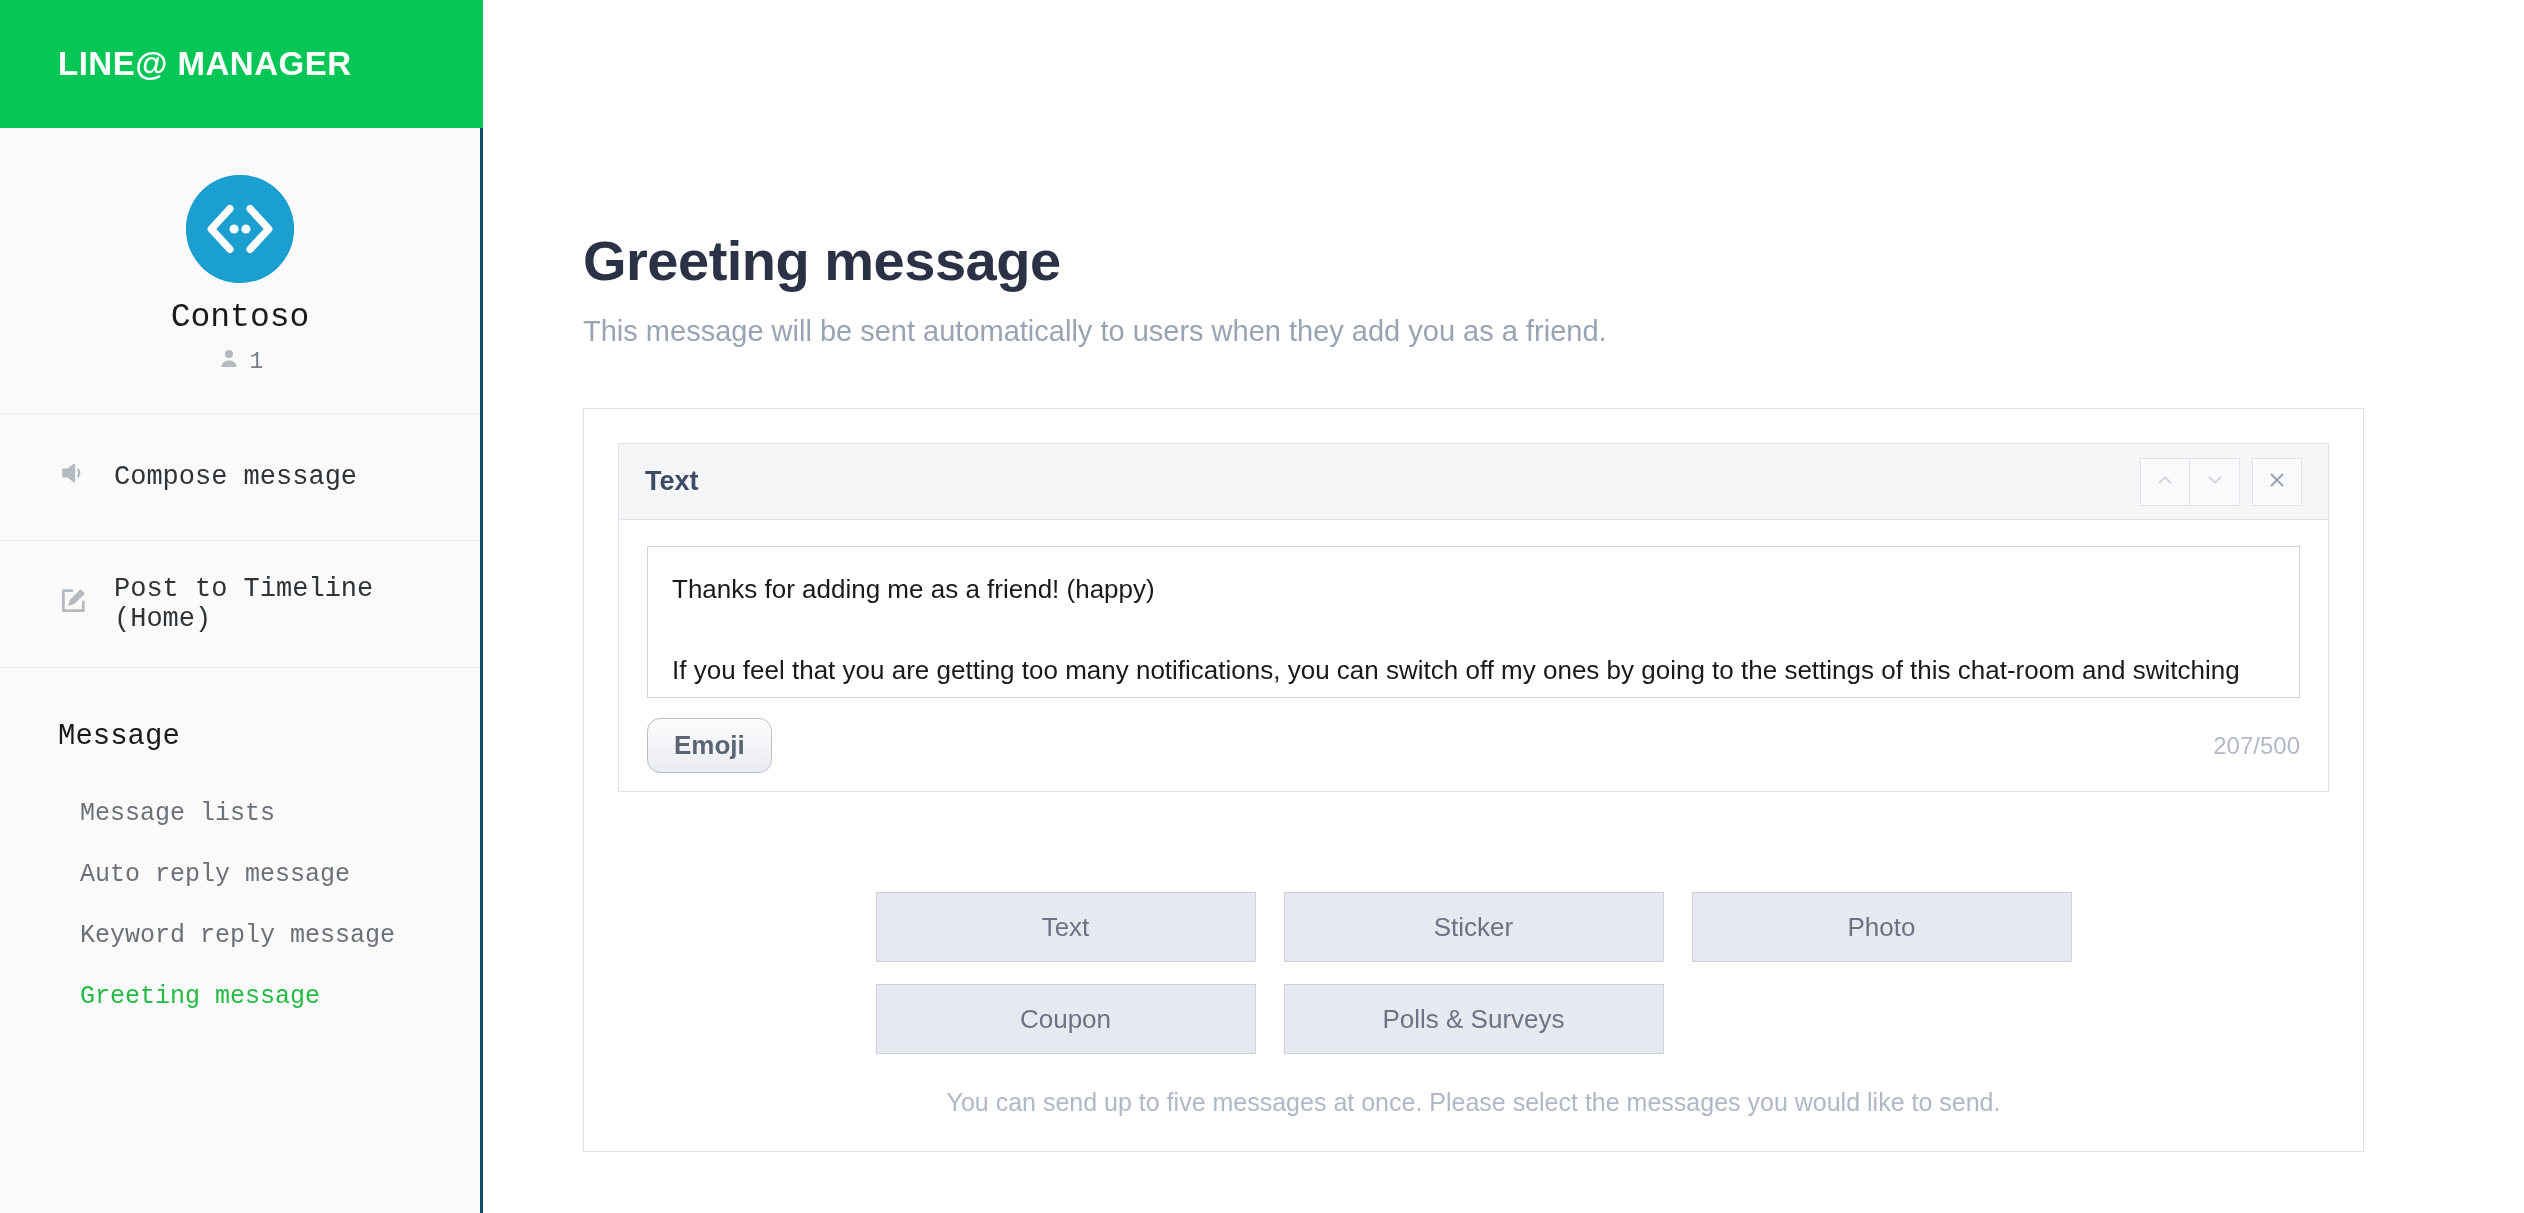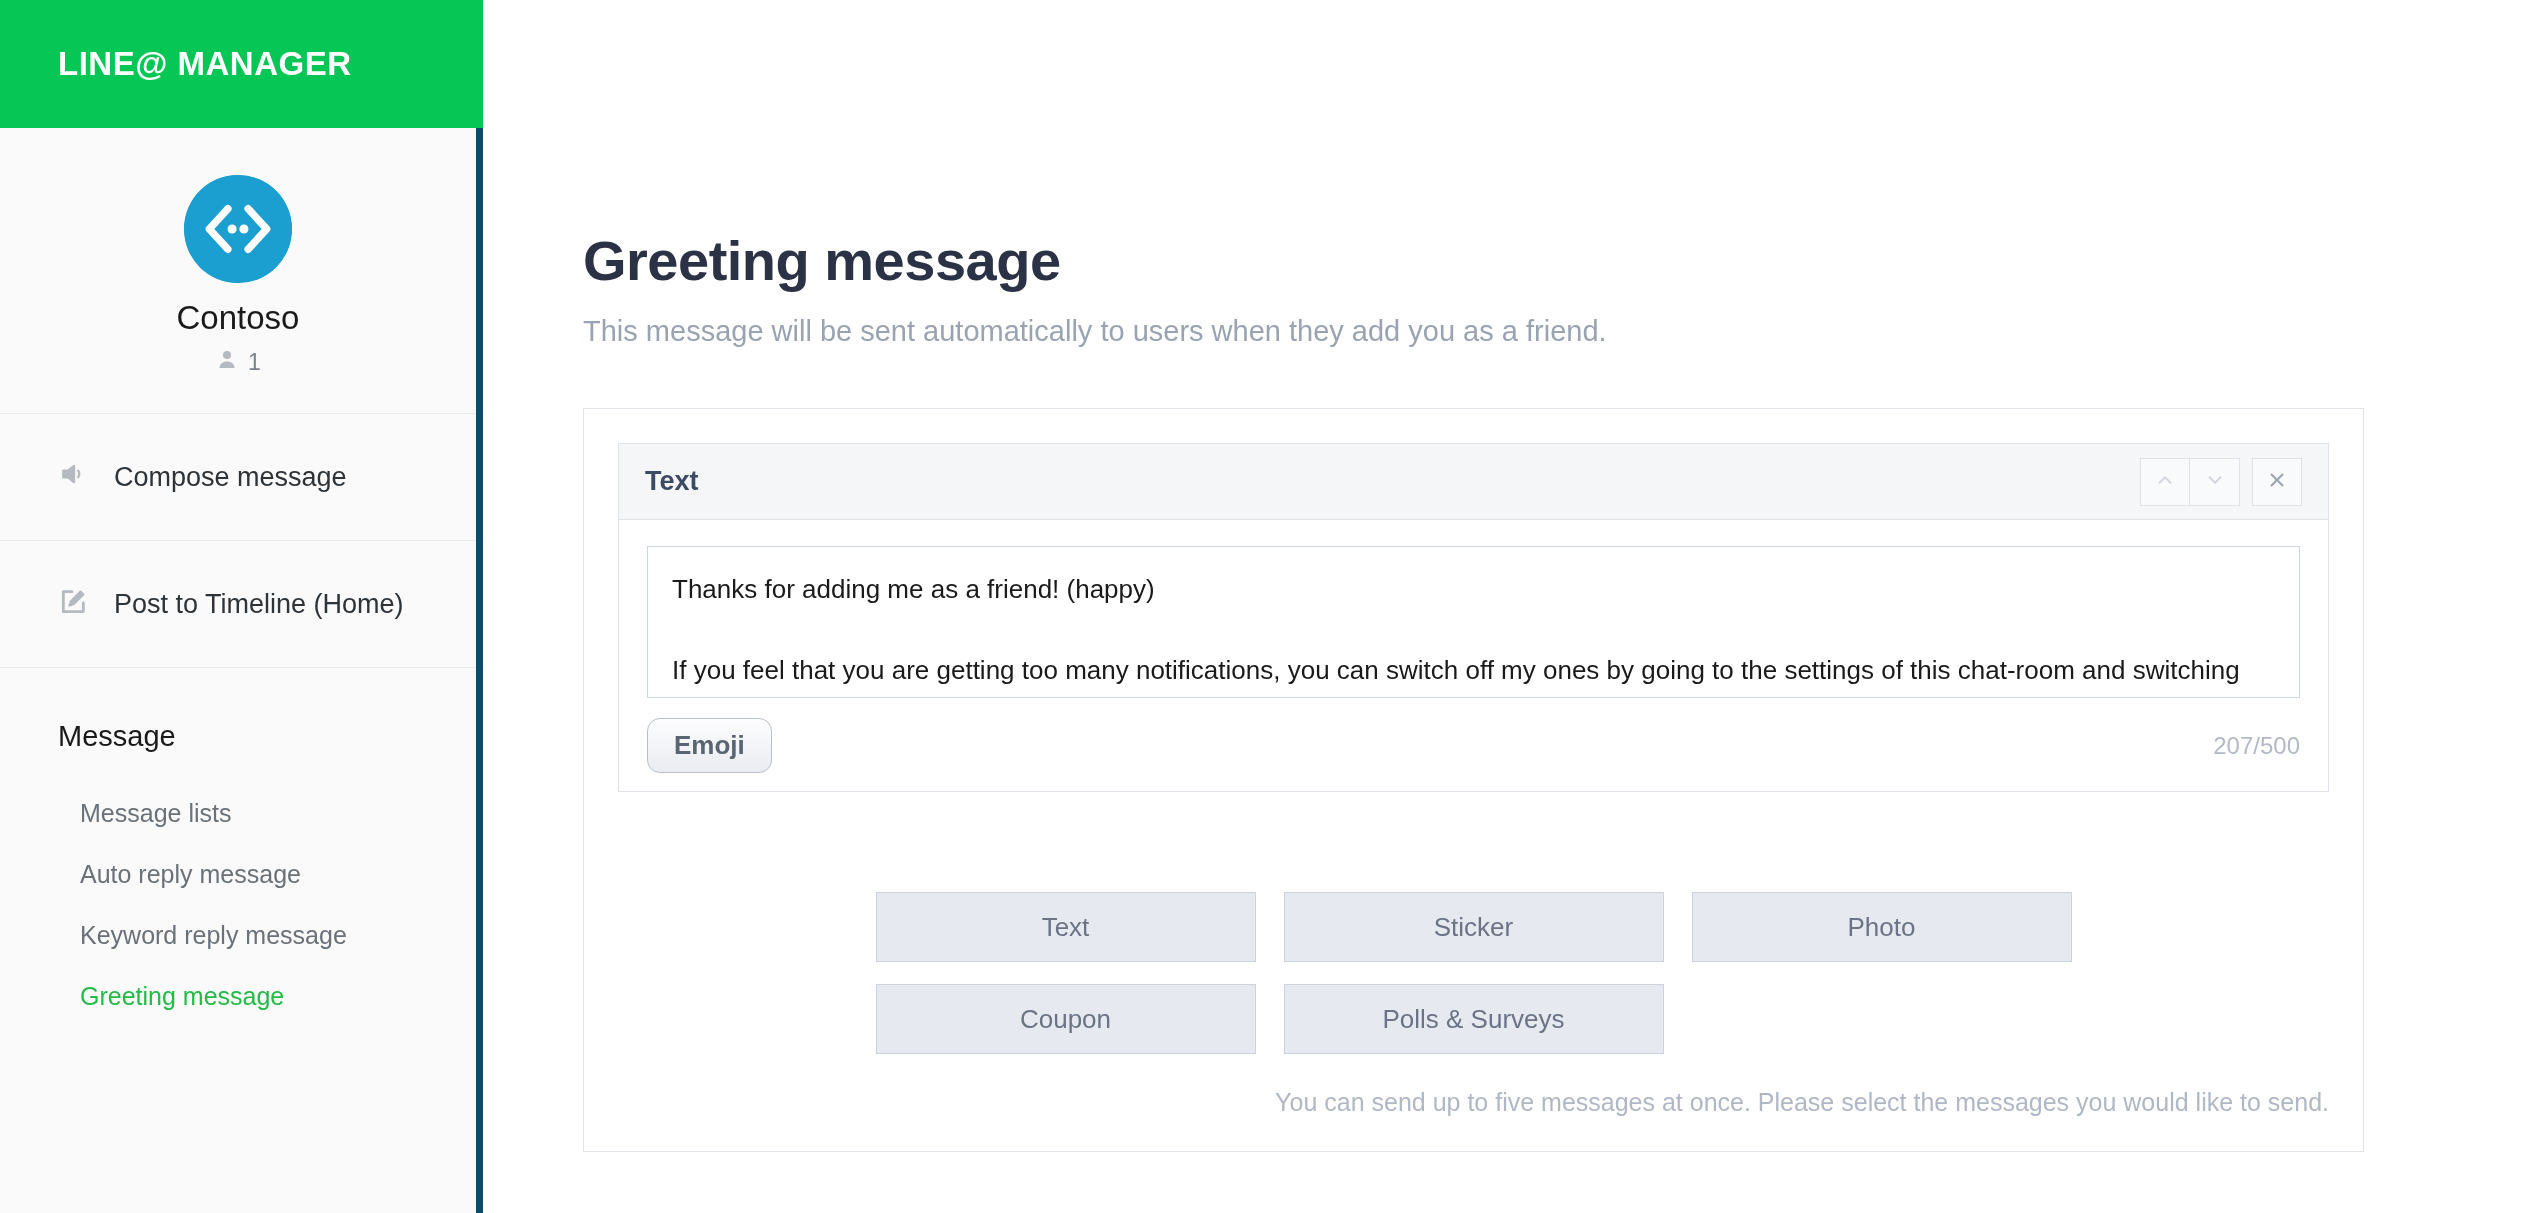--- a/index.html
+++ b/index.html
@@ -35,21 +35,22 @@
   .topnav-link:first-child { padding-left: 0; }
   .topnav-link:last-child { padding-right: 0; }
   .topnav-sep { width: 1px; height: 28px; background: #5b6370; }
 
   
   .body { display: flex; flex: 1; min-height: 0; }
 
   
   .sidebar {
     width: 483px; flex: 0 0 483px; background: #fafafa;
-    border-right: 7px solid #0c4a6e;
+    border-right: 3px solid #0c4a6e;
+    font-family: Liberation Mono, monospace;
   }
   .profile {
     padding: 47px 0 36px; text-align: center; border-bottom: 1px solid #ebebeb;
   }
   .avatar {
     width: 108px; height: 108px; margin: 0 auto 16px; border-radius: 50%;
     background: #1b9fd1; display: flex; align-items: center; justify-content: center;
     position: relative; overflow: hidden;
   }
   .profile-name { font-size: 33px; color: #1a1a1a; margin-bottom: 10px; }
@@ -121,21 +122,21 @@
     display: grid; grid-template-columns: repeat(3, 380px);
     gap: 22px 28px; justify-content: center;
     margin-top: 100px;
   }
   .type-btn {
     height: 70px; background: #e6e9f0; border: 1px solid #cdd3de;
     display: flex; align-items: center; justify-content: center;
     font-size: 26px; color: #6b7384; cursor: pointer;
     font-family: "Liberation Sans", sans-serif;
   }
-  .hint { text-align: right; font-size: 25px; color: #b0b7c5; margin-top: 34px; }
+  .hint { text-align: center; font-size: 25px; color: #b0b7c5; margin-top: 34px; }
 </style>
 </head>
 <body>
 
 <div class="app">
 
   <div class="topbar">
     <div class="brand">
       <span class="brand-text">LINE@ MANAGER</span>
     </div>

